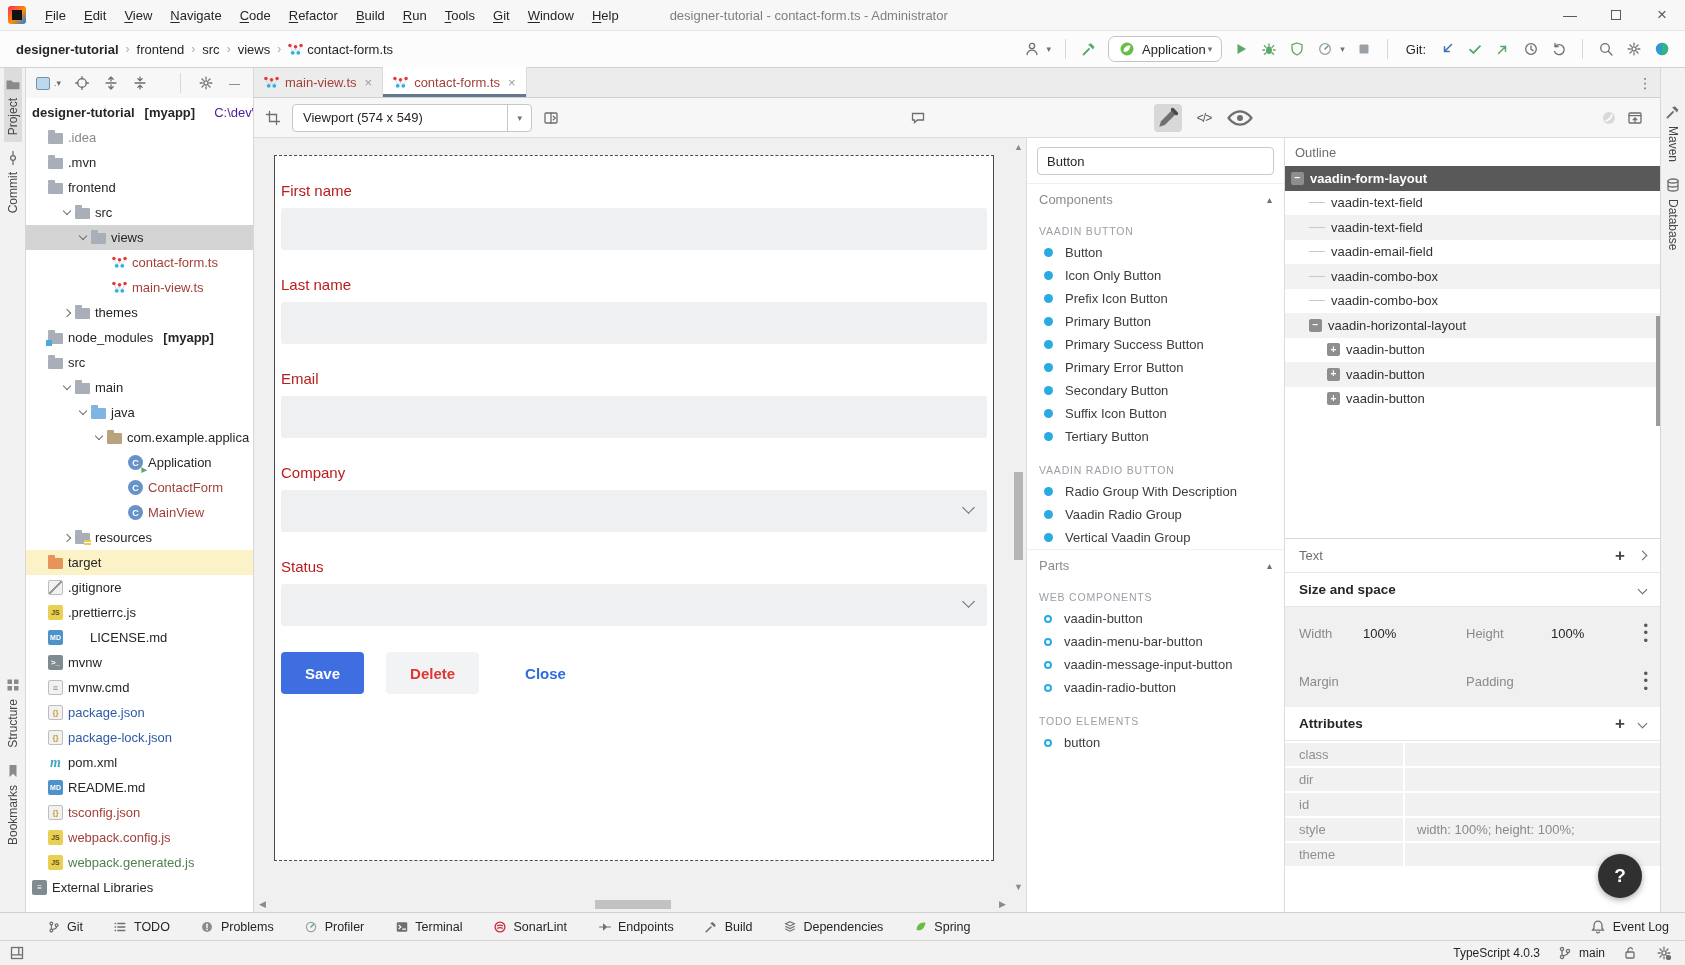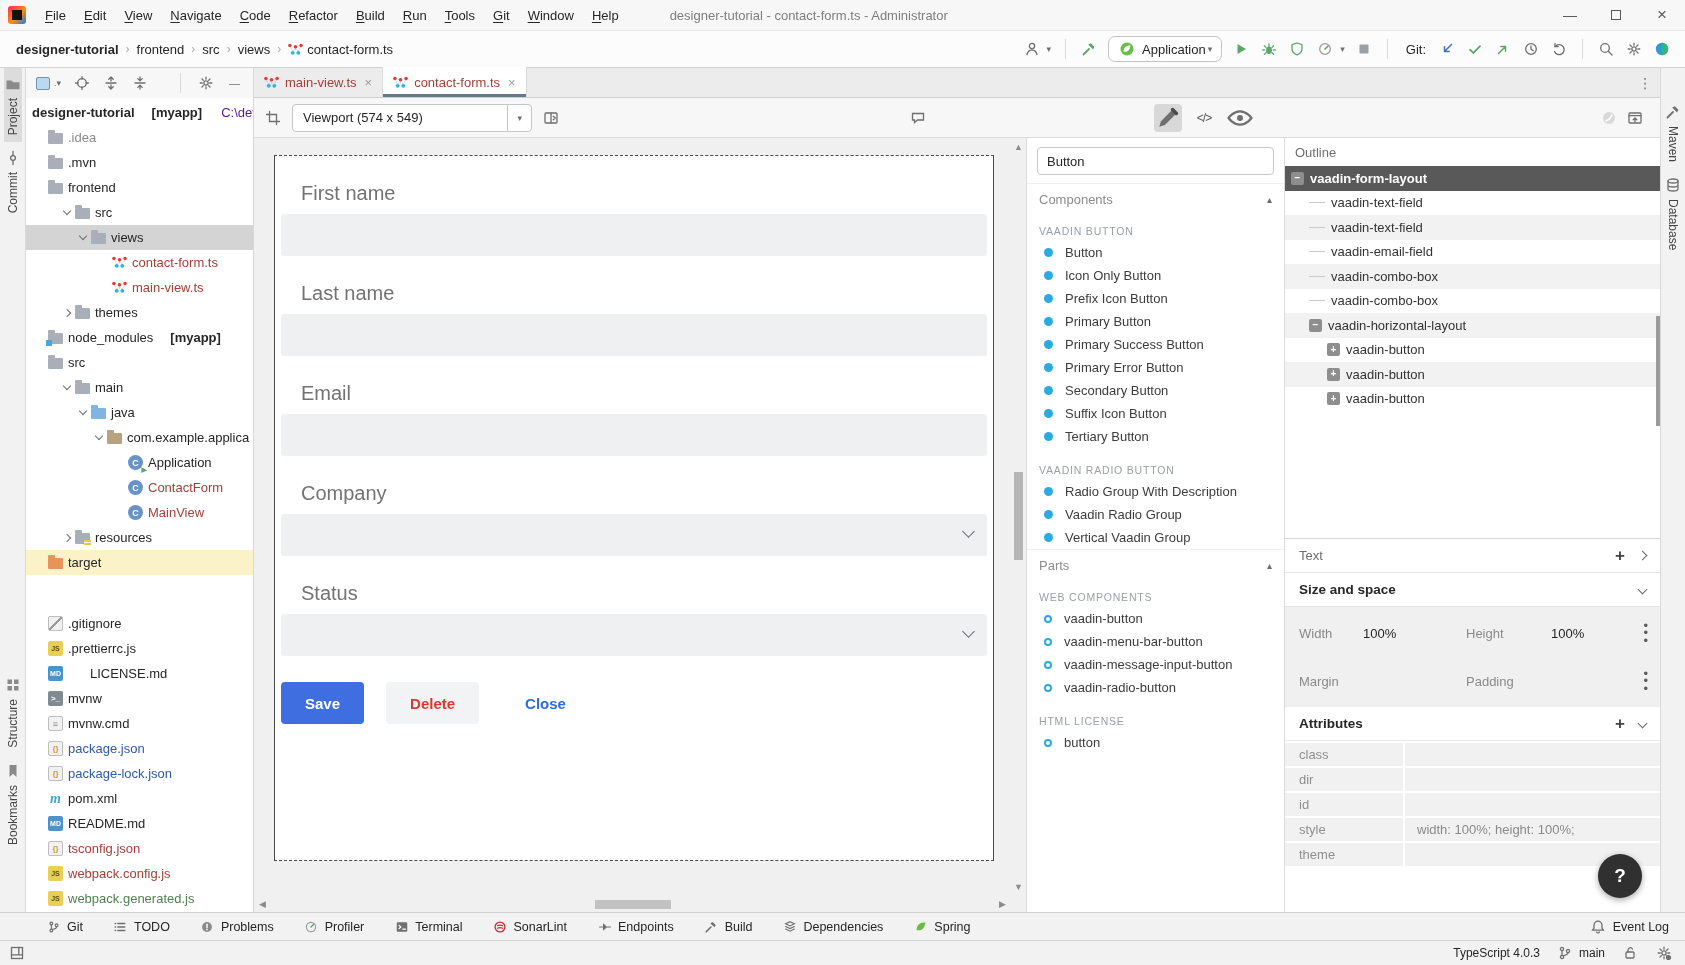--- a/index.html
+++ b/index.html
@@ -50,21 +50,21 @@
   
   .project { width:228px; background:#FFFFFF; border-right:1px solid #D8D8D8; display:flex; flex-direction:column; }
   .p-toolbar { height:30px; flex:0 0 30px; display:flex; align-items:center; gap:12px; padding:0 10px; background:#F7F7F7; }
   .p-toolbar .uicon { width:17px; height:17px; }
   .viewbox { width:14px; height:13px; background:#BCD8EF; border:1.5px solid #7193AD; border-radius:2px; }
   .p-tree { flex:1 1 auto; overflow:hidden; padding-top:2px; }
   .trow { height:25px; display:flex; align-items:center; gap:5px; white-space:nowrap; cursor:default; }
   .trow.selected { background:#D4D4D4; }
   .trow.highlight { background:#FBF3C7; }
   .tname.modified { color:#A2403A; } .tname.added { color:#508050; } .tname.vcs { color:#2E5AA5; } .tname.dim { color:#8A8A8A; }
-  .tbadge { font-weight:bold; margin-left:12px; }
+  .tbadge { font-weight:bold; margin-left:5px; }
   .tpath { color:#4c1d95; margin-left:14px; }
   .thead-name { font-weight:bold; }
   .chev { display:inline-block; width:6px; height:6px; border-right:1.5px solid #6E6E6E; border-bottom:1.5px solid #6E6E6E; flex:0 0 auto; }
   .chev.open { transform:rotate(45deg); margin-top:-3px; }
   .chev.closed { transform:rotate(-45deg); }
   
   .fi { flex:0 0 auto; display:inline-flex; align-items:center; justify-content:center; }
   .fldr { width:15px; height:11px; background:#A9AFB9; border-radius:1px; position:relative; margin-top:2px; }
   .fldr::before { content:""; position:absolute; top:-3px; left:0; width:7px; height:3px; background:inherit; border-radius:1px 1px 0 0; }
   .fldr.src { background:#7FB4E3; }
@@ -107,21 +107,21 @@
   .dt-abs { position:absolute; top:0; height:100%; display:flex; align-items:center; gap:8px; }
   .iconbtn { width:28px; height:28px; border-radius:4px; display:flex; align-items:center; justify-content:center; }
   .iconbtn.pressed { background:#D8D8D8; }
   .codetag { font-size:12px; color:#555; letter-spacing:-1px; }
 
   .d-body { flex:1 1 auto; display:flex; min-height:0; }
   .canvas-zone { flex:1 1 auto; background:#F0F0F0; position:relative; min-width:0; }
   .canvas { position:absolute; left:20px; top:17px; width:720px; height:706px; background:#fff;
      border:1px solid #4A4A4A; border-top-style:dashed; border-bottom-style:dashed; padding:26px 6px 0; }
   .ffield { margin-bottom:26px; }
-  .flabel { color:#737373; font-size:20px; font-weight:500;margin-left:20px; }
+  .flabel { color:#b91c1c; font-size:15px; font-weight:500; }
   .finput { margin-top:9px; height:42px; background:#EEF0F2; border-radius:3px; position:relative; }
   .finput .combochev { position:absolute; right:14px; top:13px; width:9px; height:9px;
      border-right:1.6px solid #606870; border-bottom:1.6px solid #606870; transform:rotate(45deg); }
   .btnrow { display:flex; align-items:center; gap:22px; margin-top:18px; }
   .vbtn { height:42px; border:none; border-radius:4px; font-family:inherit; font-size:15px; font-weight:bold; padding:0 24px; }
   .vbtn.primary { background:var(--save_blue); color:#fff; }
   .vbtn.error { background:#F2F3F5; color:var(--error); }
   .vbtn.tertiary { background:transparent; color:var(--link); }
   .vscroll { position:absolute; right:0; top:0; bottom:16px; width:15px; color:#8A8A8A; font-size:9px; }
   .vscroll .sa { position:absolute; left:3px; }
@@ -554,21 +554,21 @@
           </div>
           <div class="trow" style="padding-left: 38px;">
             <span class="chev closed"></span>
             <span class="fi fldr res"></span>
             <span class="tname">resources</span>
           </div>
           <div class="trow highlight" style="padding-left: 22px;">
             <span class="fi fldr tgt"></span>
             <span class="tname">target</span>
           </div>
-          <div class="trow" style="padding-left: 22px; margin-top: 36px;">
+          <div class="trow" style="padding-left: 22px;">
             <span class="fi fbadge ignored"></span>
             <span class="tname">.gitignore</span>
           </div>
           <div class="trow" style="padding-left: 22px;">
             <span class="fi fbadge js">JS</span>
             <span class="tname">.prettierrc.js</span>
           </div>
           <div class="trow" style="padding-left: 22px; gap: 27px;">
             <span class="fi fbadge md">MD</span>
             <span class="tname">LICENSE.md</span>
@@ -818,21 +818,21 @@
             </div>
             <div class="pitem">
               <span class="pring"></span>
               <span>vaadin-message-input-button</span>
             </div>
             <div class="pitem">
               <span class="pring"></span>
               <span>vaadin-radio-button</span>
             </div>
             <div style="height: 6px;"></div>
-            <div class="pgrouphdr">HTML LICENSE</div>
+            <div class="pgrouphdr">TODO ELEMENTS</div>
             <div class="pitem">
               <span class="pring"></span>
               <span>button</span>
             </div>
           </div>
         <div class="rightcol">
           <div class="outline" id="outline">
               <div class="o-title">Outline</div>
               <div class="orow selected" style="padding-left: 6px;">
                 <span class="obox">−</span>

